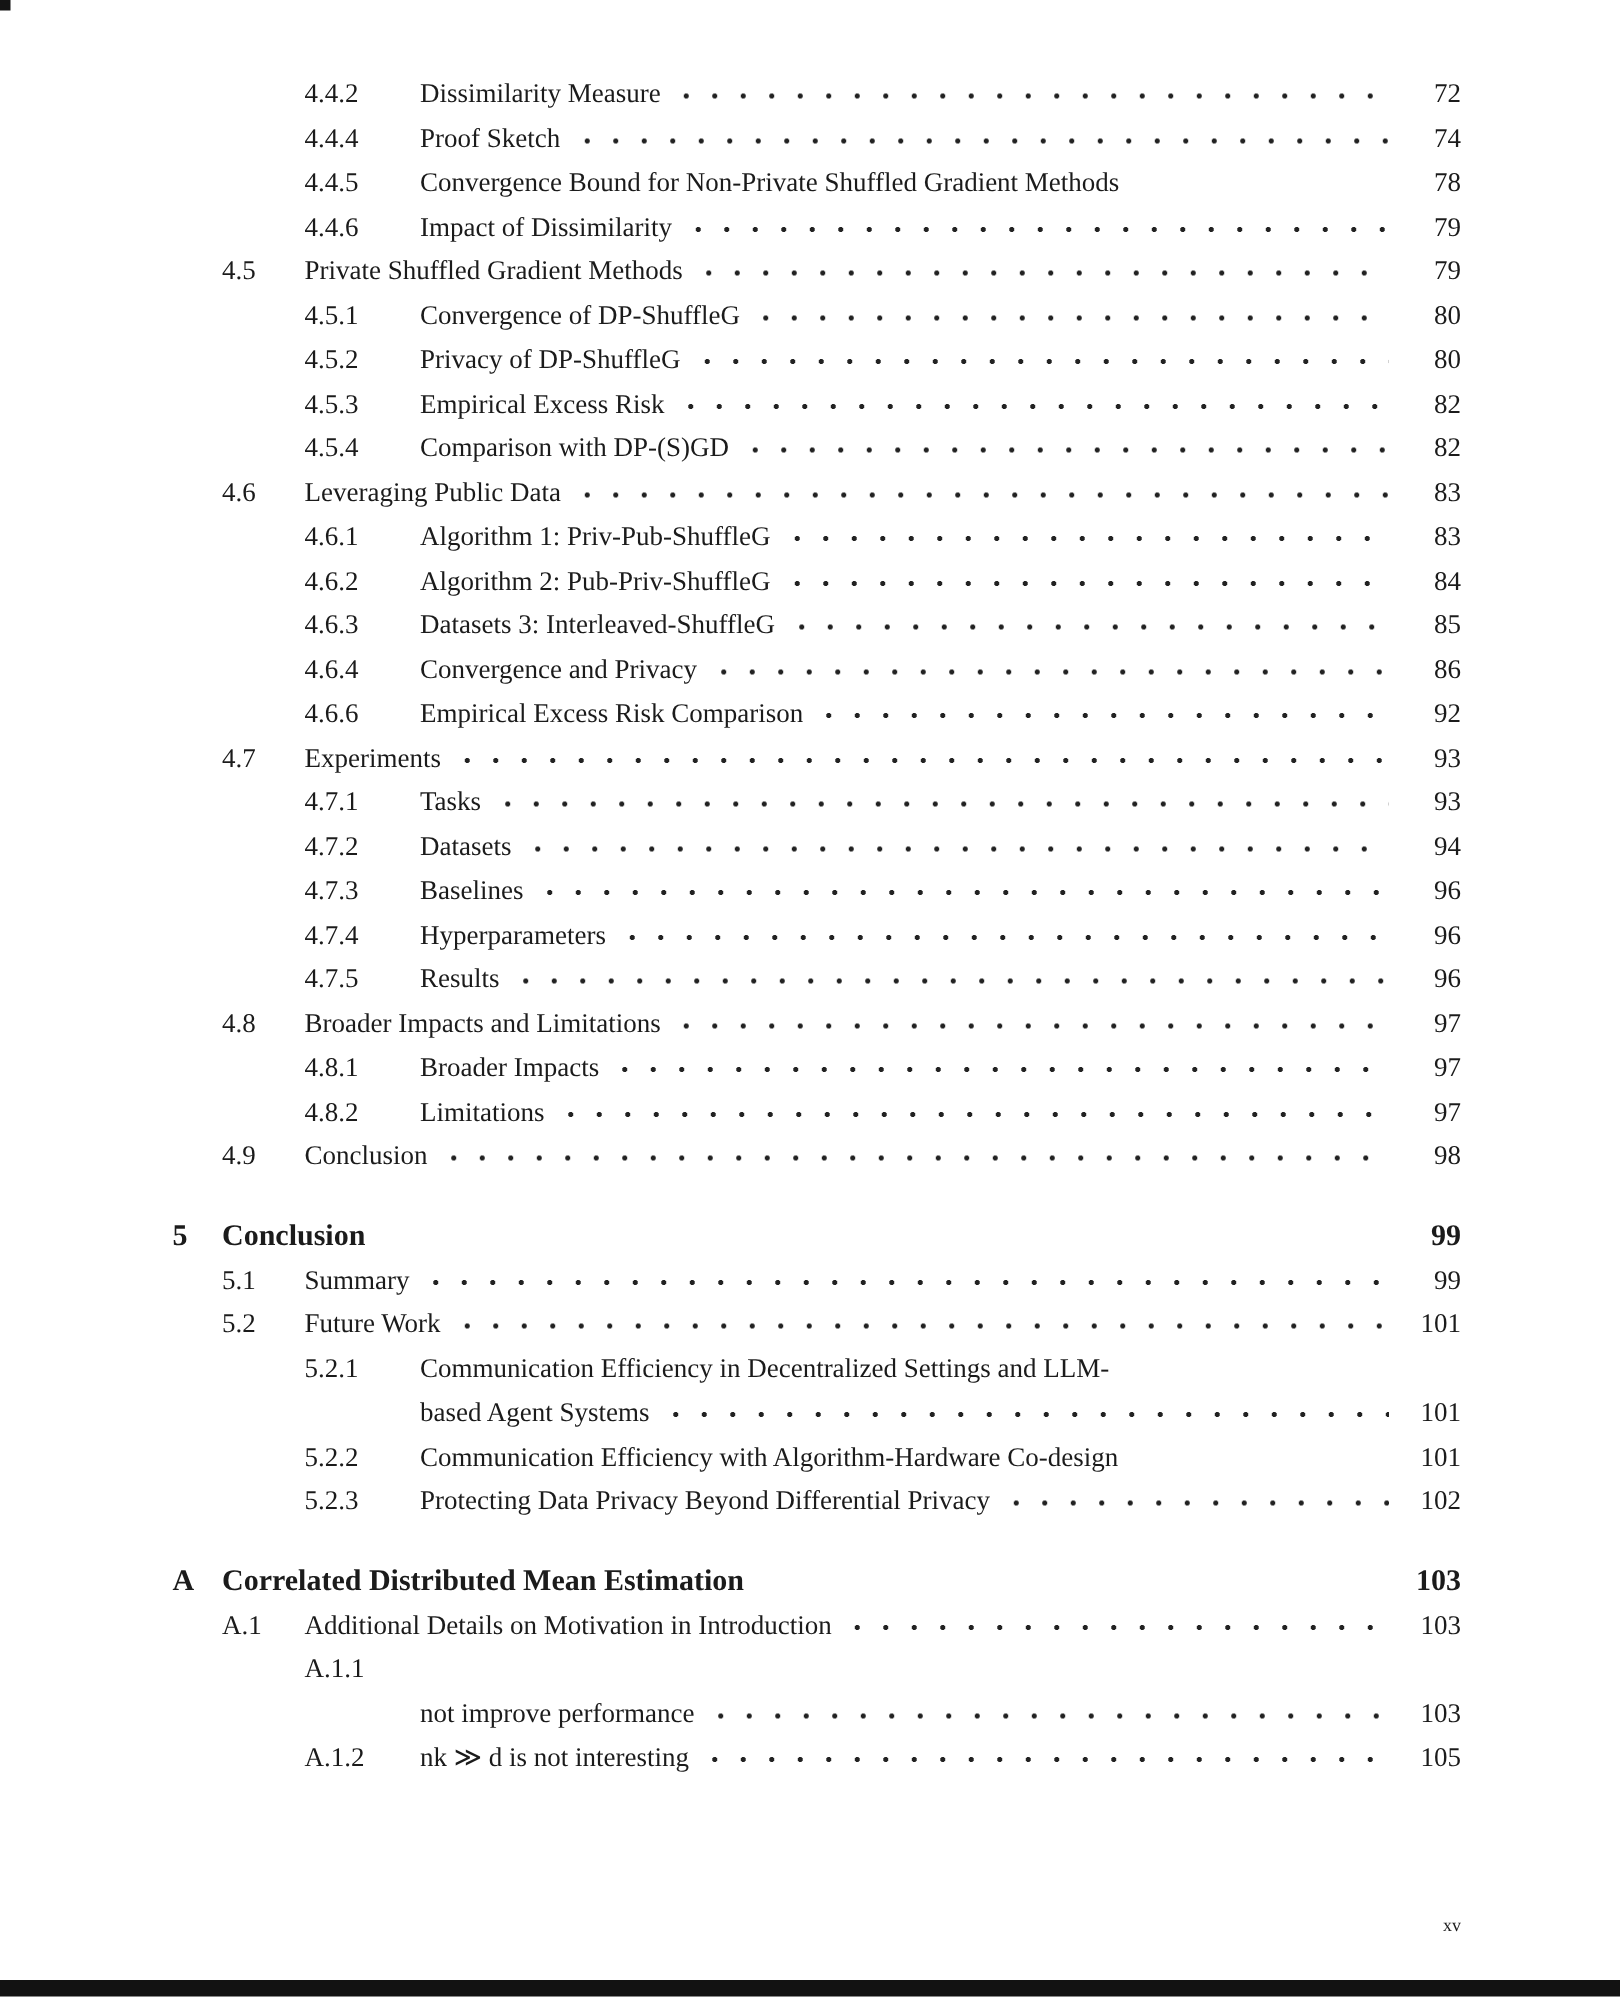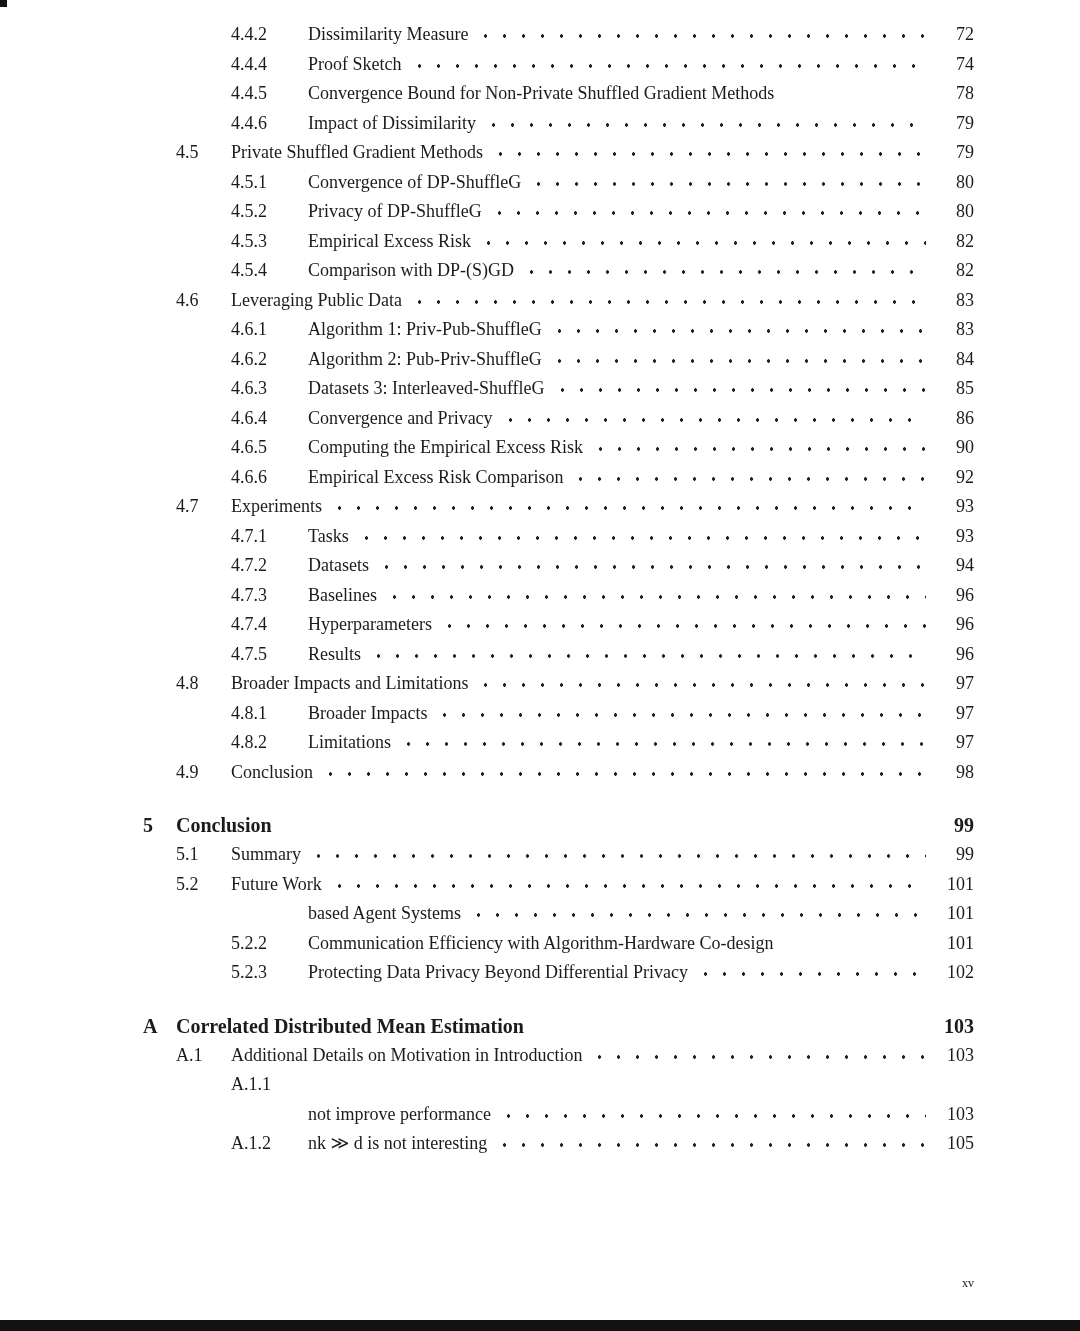--- a/index.html
+++ b/index.html
@@ -11,21 +11,21 @@
     position: relative;
     overflow: hidden;
   }
   .page { width: 1080px; height: 1331px; position: relative; }
 
   .corner-mark {
     position: absolute; top: 0; left: 0;
     width: 7px; height: 7px; background: #141414;
   }
 
-  .toc { padding-top: 20px; margin-left: 28px; }
+  .toc { padding-top: 48px; }
 
   .row {
     display: flex;
     align-items: baseline;
     font-size: 18px;
     line-height: 29.5px;
     padding-right: 106px;
     white-space: nowrap;
   }
   .row.subsection { padding-left: 203px; }
@@ -161,26 +161,20 @@
           <span class="leader"></span>
           <span class="page-num">85</span>
         </div>
         <div class="row subsection">
           <span class="num">4.6.4</span>
           <span class="title"><span>Convergence and Privacy</span></span>
           <span class="leader"></span>
           <span class="page-num">86</span>
         </div>
         <div class="row subsection">
-          <span class="num">4.6.5</span>
-          <span class="title"><span>Computing the Empirical Excess Risk</span></span>
-          <span class="leader"></span>
-          <span class="page-num">90</span>
-        </div>
-        <div class="row subsection">
           <span class="num">4.6.6</span>
           <span class="title"><span>Empirical Excess Risk Comparison</span></span>
           <span class="leader"></span>
           <span class="page-num">92</span>
         </div>
         <div class="row section">
           <span class="num">4.7</span>
           <span class="title"><span>Experiments</span></span>
           <span class="leader"></span>
           <span class="page-num">93</span>
@@ -250,20 +244,25 @@
           <span class="title"><span>Summary</span></span>
           <span class="leader"></span>
           <span class="page-num">99</span>
         </div>
         <div class="row section">
           <span class="num">5.2</span>
           <span class="title"><span>Future Work</span></span>
           <span class="leader"></span>
           <span class="page-num">101</span>
         </div>
+        <div class="row subsection">
+          <span class="num">5.2.1</span>
+          <span class="title"><span>Communication Efficiency in Decentralized Settings and LLM-</span></span>
+          <span class="spacer"></span>
+        </div>
         <div class="row subsection cont">
           <span class="title"><span>based Agent Systems</span></span>
           <span class="leader"></span>
           <span class="page-num">101</span>
         </div>
         <div class="row subsection">
           <span class="num">5.2.2</span>
           <span class="title"><span>Communication Efficiency with Algorithm-Hardware Co-design</span></span>
           <span class="spacer"></span>
           <span class="page-num">101</span>

